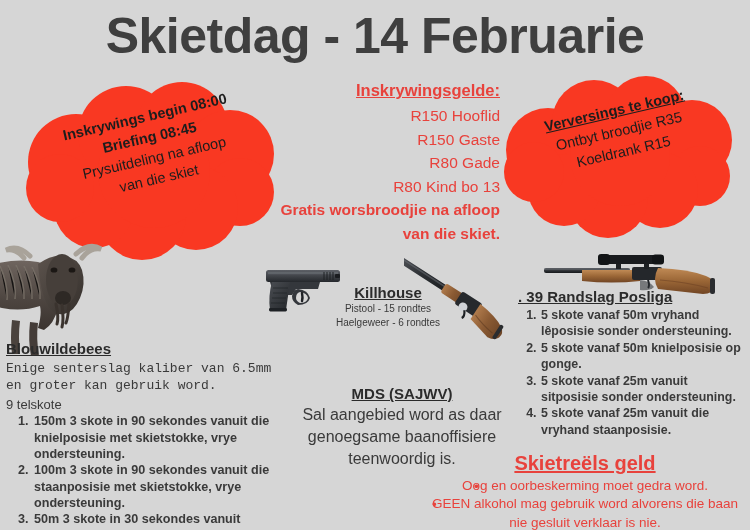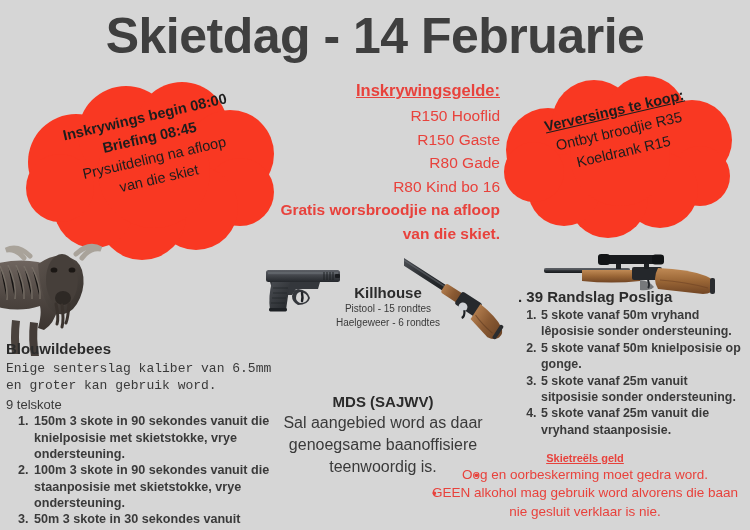--- a/index.html
+++ b/index.html
@@ -61,48 +61,48 @@
 
   
   .art { position:absolute; }
   #wildebeest { top:236px; left:-16px; width:130px; height:122px; }
   #pistol-art { top:258px; left:262px; width:82px; height:56px; }
   #shotgun-art { top:248px; left:404px; width:110px; height:108px; }
   #rifle-art   { top:246px; left:540px; width:180px; height:52px; }
 
   
   .col-head {
-    font-weight:bold; 
+    font-weight:bold; text-decoration:underline; 
     color:#2b2b2b;
   }
   .body-txt { color:#3a3a3a; }
 
   #col-left { position:absolute; top:340px; left:6px; width:282px; }
   #col-left .col-head { font-size:15px; margin-bottom:3px; }
   #col-left .caliber { font-size:13px; line-height:1.32; text-align:left;font-family:Liberation Mono, monospace; }
   #col-left .telskote { font-size:13px; text-align:left; margin-top:3px; }
   #col-left ol { margin:1px 0 0 26px; font-size:12.6px; line-height:1.3; }
   #col-left ol li { font-weight:bold; padding-left:2px; margin-bottom:0px; }
 
   #col-mid-kh { position:absolute; top:284px; left:300px; width:176px; text-align:center; }
   #col-mid-kh .col-head { font-size:15px; margin-bottom:1px; }
   #col-mid-kh .l { font-size:10px; line-height:1.38; display:block;text-align:center; }
 
-  #col-mid-mds { position:absolute; top:385px; left:281px; width:204px; text-align:center;margin-top:8px; }
+  #col-mid-mds { position:absolute; top:385px; left:300px; width:204px; text-align:center; }
   #col-mid-mds .col-head { font-size:15px; margin-bottom:2px; }
   #col-mid-mds .l { font-size:16px; line-height:1.36; display:block; }
 
   #col-right { position:absolute; top:288px; left:518px; width:228px; }
   #col-right .col-head { font-size:15px; margin-bottom:2px; }
   #col-right ol { margin:0 0 0 22px; font-size:12.4px; line-height:1.32; }
   #col-right ol li { font-weight:bold; padding-left:1px; }
 
   
   #rules { position:absolute; top:452px; left:420px; width:330px; color:#e8423c; text-align:center; }
-  #rules .rules-head { font-weight:bold; text-decoration:underline; font-size:11px; display:block; margin-bottom:2px; }
+  #rules .rules-head { font-weight:bold; text-decoration:underline; font-size:20px; display:block; margin-bottom:2px; }
   #rules ul { list-style:none; margin:0; padding:0; font-size:13.5px; line-height:1.36; }
   #rules ul li { position:relative; padding:0 4px 0 4px; }
   #rules ul li .dot { position:absolute; left:-2px; top:1px; }
   #rules ul li.r1 .dot { left:54px; }
   #rules ul li.r2 .dot { left:12px; }
 </style>
 </head>
 <body>
 
 <div class="poster">
@@ -152,21 +152,21 @@
       <span class="bl">Ontbyt broodjie R35</span>
       <span class="bl">Koeldrank R15</span>
     </div>
   </div>
 
   <div id="fees">
     <span class="fees-head">Inskrywingsgelde:</span>
     <span class="fee-line">R150 Hooflid</span>
     <span class="fee-line">R150 Gaste</span>
     <span class="fee-line">R80 Gade</span>
-    <span class="fee-line">R80 Kind bo 16</span>
+    <span class="fee-line">R80 Kind bo 13</span>
     <span class="fee-line bold">Gratis worsbroodjie na afloop</span>
     <span class="fee-line bold">van die skiet.</span>
   </div>
 
   <div class="art" id="wildebeest">
     <svg width="130" height="122" viewBox="0 0 130 122">
       <defs>
         <linearGradient id="wbBody" x1="0" y1="0" x2="0" y2="1">
           <stop offset="0%" stop-color="#6f655f"></stop>
           <stop offset="55%" stop-color="#4e4641"></stop>

